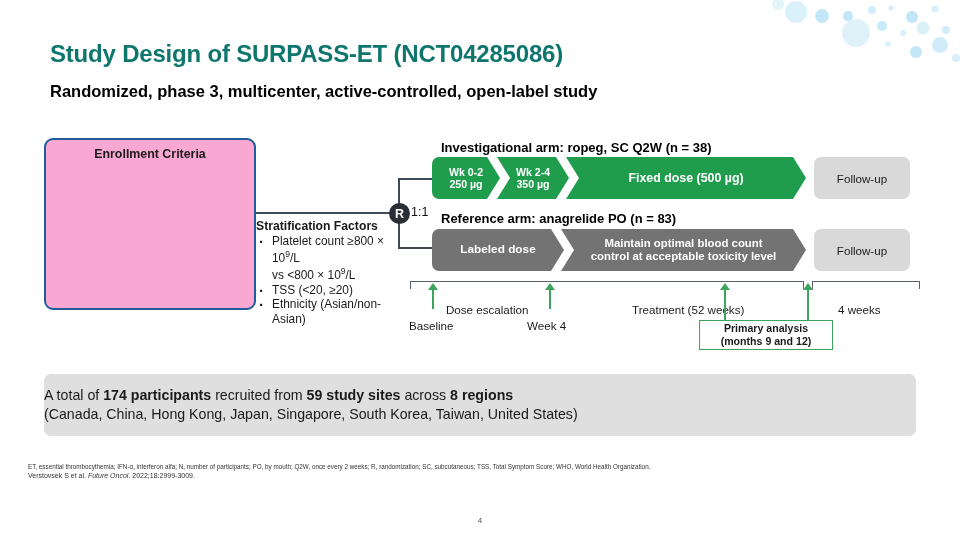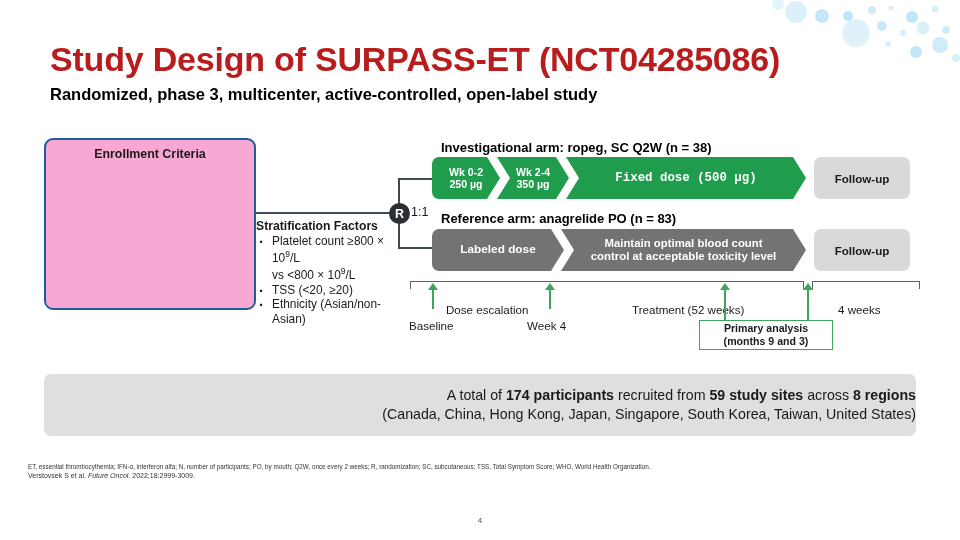--- a/index.html
+++ b/index.html
@@ -11,26 +11,26 @@
     position: relative;
     overflow: hidden;
   }
 
   
   #bubbles { position: absolute; top: 0; right: 0; width: 200px; height: 80px; pointer-events: none; }
 
   
   #title-block { position: absolute; left: 50px; top: 40px; }
   #slide-title {
-    font-size: 34px; font-weight: bold; letter-spacing: -0.2px;
-    color: #b91c1c; white-space: nowrap;
+    font-size: 24px; font-weight: bold; letter-spacing: -0.2px;
+    color: #0f766e; white-space: nowrap;
   }
   #slide-subtitle {
     font-size: 16.5px; font-weight: bold; color: #000;
-    margin-top: 6px; white-space: nowrap;
+    margin-top: 14px; white-space: nowrap;
   }
 
   
   #enrollment-box {
     position: absolute; left: 44px; top: 138px; width: 212px; height: 172px;
     border: 2.2px solid #1f5c99; border-radius: 9px; background: #f9a8d4;
     padding: 7px 8px 0 8px;
   }
   #enrollment-title { font-size: 12.4px; font-weight: bold; text-align: center; margin-bottom: 2px; }
   ul.bul { list-style: none; }
@@ -73,21 +73,21 @@
   .chev-dark  { background: #737373; }
 
   .arrow-right { clip-path: polygon(0 0, calc(100% - 13px) 0, 100% 50%, calc(100% - 13px) 100%, 0 100%); }
   .arrow-both  { clip-path: polygon(0 0, calc(100% - 13px) 0, 100% 50%, calc(100% - 13px) 100%, 0 100%, 13px 50%); }
   .round-left  { border-top-left-radius: 7px; border-bottom-left-radius: 7px; }
   .round-right { border-top-right-radius: 7px; border-bottom-right-radius: 7px; }
 
   .followup {
     position: absolute; height: 42px; width: 96px; background: #d9d9d9;
     border-radius: 7px; display: flex; align-items: center; justify-content: center;
-    font-size: 11.6px; font-weight: bold; color: #1a1a1a;
+    font-size: 11.6px; font-weight: normal; color: #1a1a1a;
   }
 
   
   .bracket { position: absolute; border-left: 1.4px solid #5a6068; border-right: 1.4px solid #5a6068;
              border-top: 1.4px solid #5a6068; height: 8px; }
   .tl-stem { position: absolute; width: 2.2px; background: #3fa45c; }
   .tl-head {
     position: absolute; width: 0; height: 0;
     border-left: 5px solid transparent; border-right: 5px solid transparent;
     border-bottom: 7px solid #3fa45c;
@@ -98,21 +98,21 @@
     position: absolute; left: 699px; top: 320px; width: 134px; height: 30px;
     border: 1.5px solid #3fa45c; background: #fff;
     display: flex; flex-direction: column; align-items: center; justify-content: center;
     font-size: 10.6px; font-weight: bold; line-height: 1.2; text-align: center; z-index: 2;
   }
 
   
   #summary-banner {
     position: absolute; left: 44px; top: 374px; width: 872px; height: 62px;
     background: #dfdfdf; border-radius: 7px;
-    display: flex; flex-direction: column; align-items: flex-end; justify-content: center;
+    display: flex; flex-direction: column; align-items: flex-start; justify-content: center;
     text-align: center;
   }
   #summary-line1 { font-size: 14.2px; line-height: 1.35; }
   #summary-line2 { font-size: 14.2px; line-height: 1.35; }
 
   
   #footnotes { position: absolute; left: 28px; top: 462px; width: 900px; }
   #footnote-abbrev { font-size: 6.3px; color: #333; line-height: 1.5; }
   #footnote-citation { font-size: 7px; color: #333; line-height: 1.5; }
   #footnote-citation i { font-style: italic; }
@@ -174,21 +174,21 @@
 <div class="arm-label" id="inv-label">Investigational arm: ropeg, SC Q2W (n = 38)</div>
 
 <div class="seg chev-green arrow-right round-left" style="left:432px; top:157px; width:68px;">
   <span>Wk 0-2</span>
   <span>250 µg</span>
 </div>
 <div class="seg chev-green arrow-both" style="left:497px; top:157px; width:72px;">
   <span>Wk 2-4</span>
   <span>350 µg</span>
 </div>
-<div class="seg chev-green arrow-both round-right" style="left:566px; top:157px; width:240px; font-size:12.4px;font-family:Liberation Mono, monospace;">
+<div class="seg chev-green arrow-both round-right" style="left:566px; top:157px; width:240px; font-size:12.4px;">
   <span>Fixed dose (500 µg)</span>
 </div>
 <div class="followup" style="left:814px; top:157px;">
   <span>Follow-up</span>
 </div>
 
 <div class="arm-label" id="ref-label">Reference arm: anagrelide PO (n = 83)</div>
 
 <div class="seg chev-dark arrow-right round-left" style="left:432px; top:229px; width:132px; font-size:11.8px;">
   <span>Labeled dose</span>
@@ -216,21 +216,21 @@
 <div class="tl-text" style="left:632px; top:303px;">Treatment (52 weeks)</div>
 <div class="tl-text" style="left:838px; top:303px;">4 weeks</div>
 
 <div class="tl-stem" style="left:724px; top:289px; height:32px;"></div>
 <div class="tl-head" style="left:720px; top:283px;"></div>
 <div class="tl-stem" style="left:807px; top:289px; height:32px;"></div>
 <div class="tl-head" style="left:803px; top:283px;"></div>
 
 <div id="primary-analysis-box">
   <span>Primary analysis</span>
-  <span>(months 9 and 3)</span>
+  <span>(months 9 and 12)</span>
 </div>
 
 <div id="summary-banner">
   <div id="summary-line1"><span>A total of </span><b>174 participants</b><span> recruited from </span><b>59 study sites</b><span> across </span><b>8 regions</b></div>
   <div id="summary-line2">(Canada, China, Hong Kong, Japan, Singapore, South Korea, Taiwan, United States)</div>
 </div>
 
 <div id="footnotes">
   <div id="footnote-abbrev">ET, essential thrombocythemia; IFN-α, interferon alfa; N, number of participants; PO, by mouth; Q2W, once every 2 weeks; R, randomization; SC, subcutaneous; TSS, Total Symptom Score; WHO, World Health Organization.</div>
   <div id="footnote-citation"><span>Verstovsek S et al. </span><i>Future Oncol.</i><span> 2022;18:2999-3009.</span></div>

